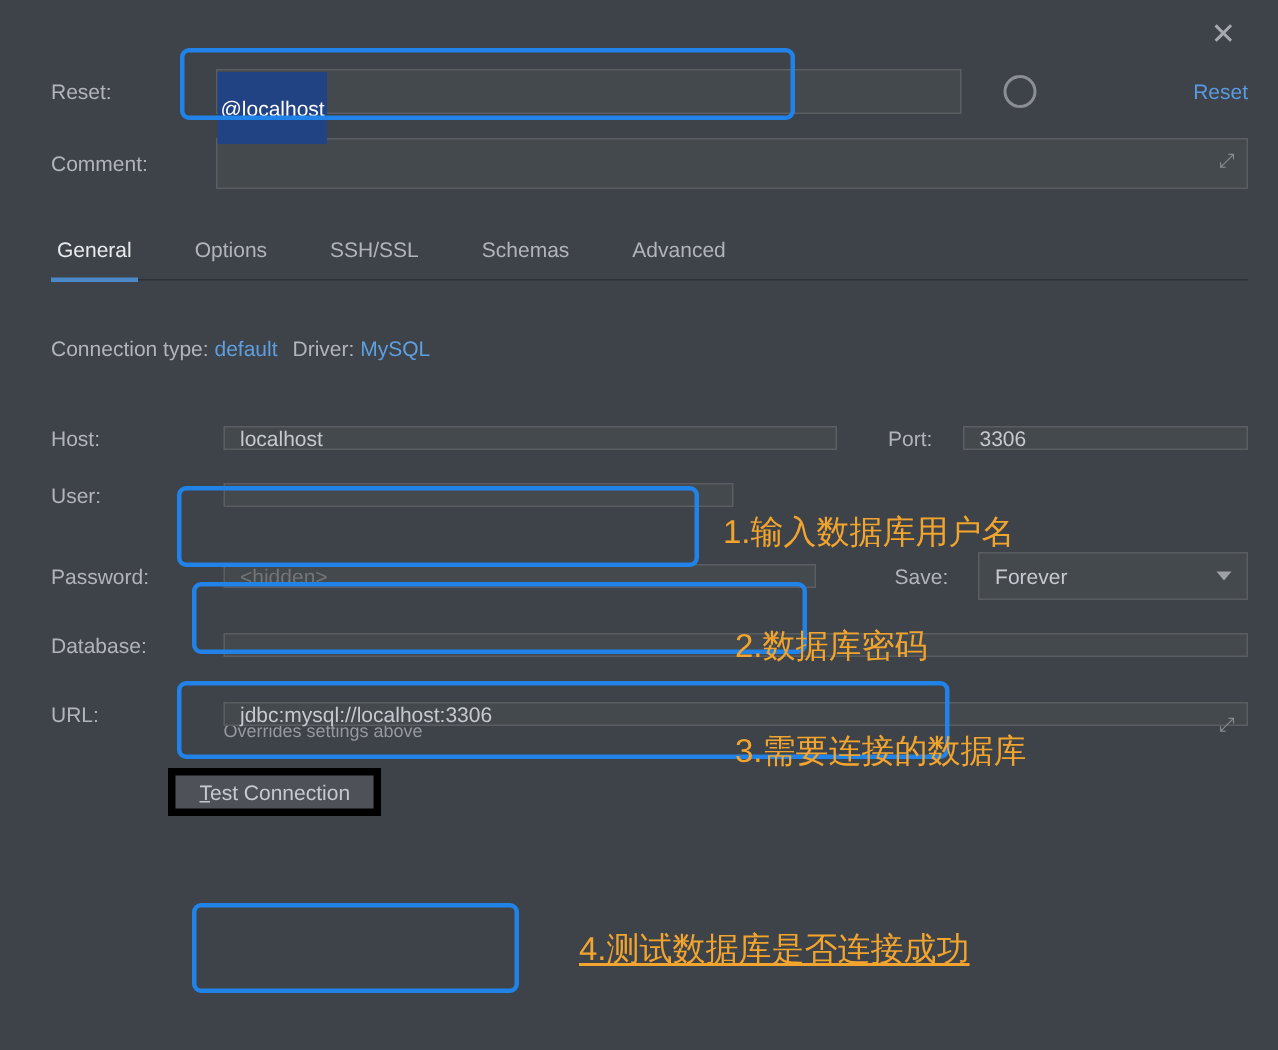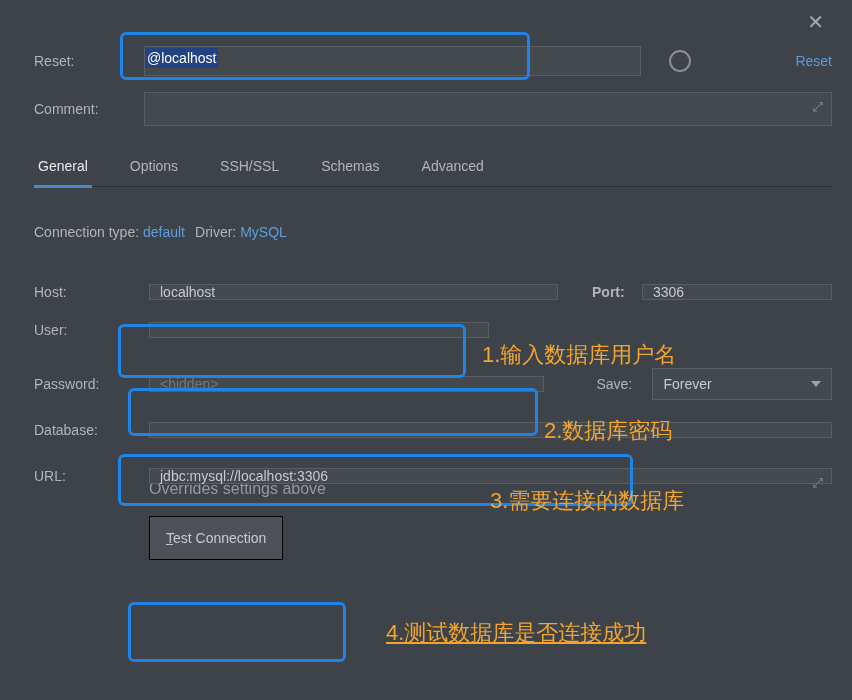--- a/index.html
+++ b/index.html
@@ -116,21 +116,21 @@
     .form-label { width: 115px; color: #b1b5ba; flex-shrink: 0; }
     .field {
       background: #44494e;
       border: 1px solid #5a5e63;
       height: 16px;
       padding: 4px 10px;
       color: #c6cad0;
       font-size: 14px;
     }
     .host-field { flex: 1; }
-    .port-label { width: 50px; margin-left: 34px; font-weight: bold; }
+    .port-label { width: 50px; margin-left: 34px; }
     .port-field { width: 190px; }
     .user-field { width: 340px; }
     .pwd-field { width: 420px; color: #8a8e93; font-style: normal; }
     .save-label { margin-left: 52px; width: 56px; }
     .save-select {
       width: 190px;
       height: 32px;
       background: #44494e;
       border: 1px solid #5a5e63;
       color: #c6cad0;
@@ -146,29 +146,29 @@
       position: absolute;
       right: 8px;
       top: 6px;
       color: #8a8e93;
       font-size: 13px;
     }
     .hint {
       margin-left: 115px;
       margin-top: -14px;
       margin-bottom: 18px;
-      font-size: 16px;
+      font-size: 12px;
       color: #95999e;
     }
     .test-btn {
-      margin-left: 115px;
+      margin-left: 78px;
       background: #4e5258;
-      border: 1px solid #000000;
-      color: #c6cad0;
-      height: 44px;
+      border: 5px solid #000000;
+      color: #c6cad0;
+      height: 32px;
       padding: 0 16px;
       cursor: pointer;
       font-size: 14px;
     }
     .test-btn u { text-decoration: underline; }
     .annot-box {
       position: absolute;
       border: 3px solid #2183e8;
       border-radius: 6px;
       pointer-events: none;
@@ -256,24 +256,24 @@
       <span class="url-expand">⤢</span>
     </div>
   </div>
   <div class="hint">Overrides settings above</div>
 
   <div class="form-row">
     <button class="test-btn"><u>T</u><span>est Connection</span></button>
   </div>
 </div>
 
-<div style="position:absolute;top:48px;left:145px;background:#214283;color:#fff;padding:2px 2px;font-size:14px;pointer-events:none;">@localhost</div>
+<div style="position:absolute;top:48px;left:145px;background:#214283;color:#fff;padding:16px 2px;font-size:14px;pointer-events:none;">@localhost</div>
 
 <div class="annot-box" style="top:32px;left:120px;width:410px;height:48px;"></div>
 <div class="annot-box" style="top:324px;left:118px;width:348px;height:54px;"></div>
 <div class="annot-box" style="top:388px;left:128px;width:410px;height:48px;"></div>
 <div class="annot-box" style="top:454px;left:118px;width:515px;height:52px;"></div>
 <div class="annot-box" style="top:602px;left:128px;width:218px;height:60px;"></div>
 
 <div class="annot-text" style="top:340px;left:482px;">1.输入数据库用户名</div>
-<div class="annot-text" style="top:416px;left:544px;">2.数据库密码</div>
+<div class="annot-text" style="top:416px;left:490px;">2.数据库密码</div>
 <div class="annot-text" style="top:486px;left:490px;">3.需要连接的数据库</div>
 <div class="annot-text" style="top:618px;left:386px;text-decoration:underline;">4.测试数据库是否连接成功</div>
 
 </body></html>

